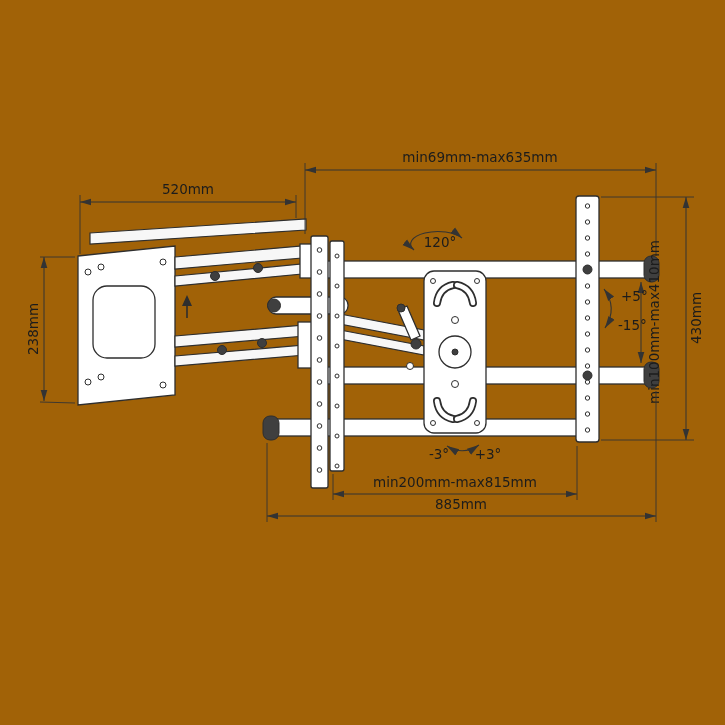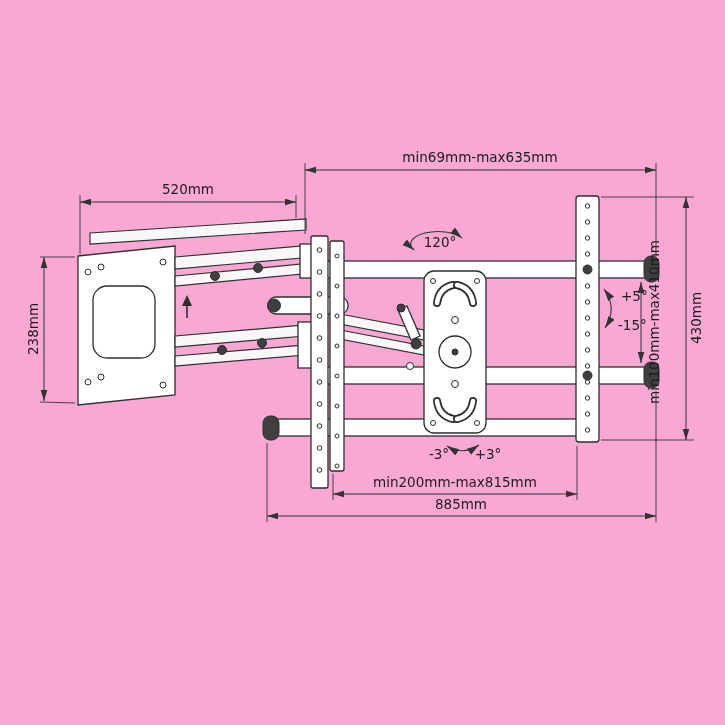--- a/index.html
+++ b/index.html
@@ -1,16 +1,16 @@
 <!DOCTYPE html>
 <html><head>
 <meta charset="utf-8">
 <style>
   html,body{margin:0;padding:0;background:#ffffff;}
-  .canvas{width:725px;height:725px;background:#f9a8d4;position:relative;overflow:hidden;}
+  .canvas{width:725px;height:725px;background:#a16207;position:relative;overflow:hidden;}
   svg{display:block;}
   .ln   {stroke:#2e2e2e;stroke-width:1.3;fill:#ffffff;}
   .lnf  {stroke:#2e2e2e;stroke-width:1.2;fill:#f7f7f7;}
   .dark {stroke:#2e2e2e;stroke-width:1;fill:#3f3f3f;}
   .hole {stroke:#2e2e2e;stroke-width:1;fill:#ffffff;}
   .dim  {stroke:#333333;stroke-width:1;fill:none;}
   .ext  {stroke:#333333;stroke-width:0.9;fill:none;}
   .arc  {stroke:#333333;stroke-width:1.1;fill:none;}
   .dtext{font-family:"DejaVu Sans",sans-serif;font-size:13.5px;fill:#1c1c1c;}
   .slot-o{stroke:#2e2e2e;stroke-width:8;fill:none;stroke-linecap:round;}

